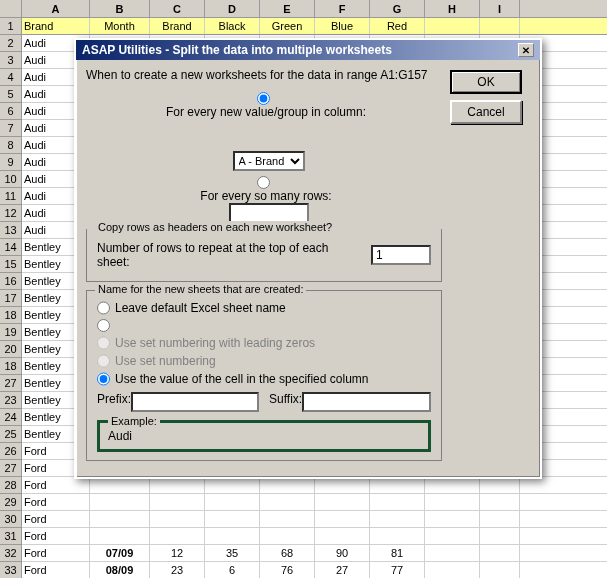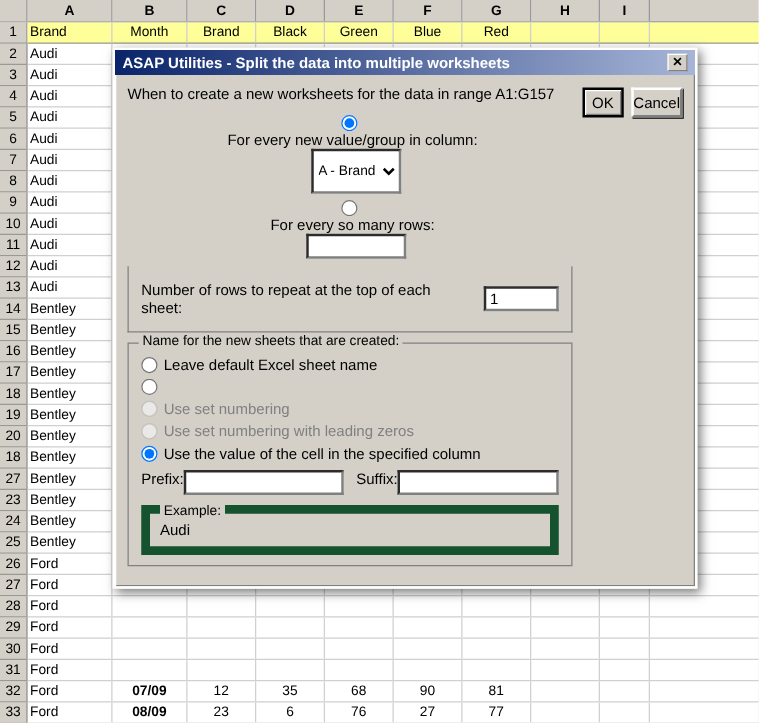--- a/index.html
+++ b/index.html
@@ -105,21 +105,21 @@
     .cell.col-e { width: 55px; min-width: 55px; justify-content: center; }
     .cell.col-f { width: 55px; min-width: 55px; justify-content: center; }
     .cell.col-g { width: 55px; min-width: 55px; justify-content: center; }
     .cell.col-h { width: 55px; min-width: 55px; justify-content: center; }
     .cell.col-i { width: 40px; min-width: 40px; }
 
     
     .dialog-overlay {
       position: absolute;
       top: 38px;
-      left: 90px;
+      left: 74px;
       width: 468px;
       background: #d4d0c8;
       border: 2px solid #fff;
       box-shadow: 3px 3px 8px rgba(0,0,0,0.5), inset 1px 1px 0 #fff, inset -1px -1px 0 #808080;
       padding: 0;
     }
 
     .dialog-titlebar {
       background: linear-gradient(to right, #0a246a, #a6b5d7);
       color: #fff;
@@ -179,24 +179,25 @@
       font-size: 12px;
       flex-direction: column;
     }
 
     .radio-row input[type=radio] {
       margin-right: 5px;
     }
 
     .radio-row .dropdown {
       margin-left: 5px;
-      height: 36px;
+      height: 20px;
       font-size: 11px;
       background: #fff;
       border: 2px inset #808080;
+      margin-top: 32px;
     }
 
     .radio-row .text-input {
       margin-left: 5px;
       height: 20px;
       width: 80px;
       font-size: 11px;
       background: #fff;
       border: 2px inset #808080;
     }
@@ -267,21 +268,21 @@
 
     .prefix-suffix-input {
       height: 20px;
       border: 2px inset #808080;
       background: #fff;
       width: 100%;
       font-size: 12px;
     }
 
     .example-group {
-      border: 7px solid #14532d;
+      border: 3px solid #14532d;
       position: relative;
       padding: 6px 24px 6px 8px;
       margin-top: 8px;
     }
 
     .example-group-label {
       position: absolute;
       top: -8px;
       left: 8px;
       background: #d4d0c8;
@@ -318,20 +319,21 @@
       gap: 8px;
     }
 
     .dialog-left {
       flex: 1;
     }
 
     .dialog-right {
       width: 80px;
       display: flex;
+      flex-direction: column;
       gap: 6px;
       padding-top: 2px;
     }
 
     
     .ch-a { width: 68px; min-width: 68px; }
     .ch-b { width: 60px; min-width: 60px; }
     .ch-c { width: 55px; min-width: 55px; }
     .ch-d { width: 55px; min-width: 55px; }
     .ch-e { width: 55px; min-width: 55px; }
@@ -788,43 +790,44 @@
             </select>
           </div>
           <div class="radio-row">
             <input type="radio" name="split_type" id="r_rows" style="">
             <label for="r_rows">For every so many rows:</label>
             <input type="text" class="text-input" value="" style="">
           </div>
         </div>
 
         <div class="section-group">
+          <span class="section-group-label">Copy rows as headers on each new worksheet?</span>
           <div class="header-repeat-row">
             <span>Number of rows to repeat at the top of each sheet:</span>
             <input type="text" class="num-input" value="1" style="">
           </div>
         </div>
 
         <div class="name-section">
           <span class="name-section-label">Name for the new sheets that are created:</span>
 
           <div class="name-radio-row">
             <input type="radio" name="name_type" id="n_default" style="">
             <label for="n_default">Leave default Excel sheet name</label>
           </div>
           <div class="name-radio-row">
             <input type="radio" name="name_type" id="n_seq" style="">
           </div>
           <div class="name-radio-row disabled">
+            <input type="radio" name="name_type" id="n_lead" disabled="" style="">
+            <label for="n_lead">Use set numbering with leading zeros</label>
+          </div>
+          <div class="name-radio-row disabled">
             <input type="radio" name="name_type" id="n_set" disabled="" style="">
             <label for="n_set">Use set numbering</label>
-          </div>
-          <div class="name-radio-row disabled">
-            <input type="radio" name="name_type" id="n_lead" disabled="" style="">
-            <label for="n_lead">Use set numbering with leading zeros</label>
           </div>
           <div class="name-radio-row">
             <input type="radio" name="name_type" id="n_cell" checked="" style="">
             <label for="n_cell">Use the value of the cell in the specified column</label>
           </div>
 
           <div class="prefix-suffix-row">
             <div class="prefix-suffix-group">
               <label>Prefix:</label>
               <input type="text" class="prefix-suffix-input" value="" style="">

